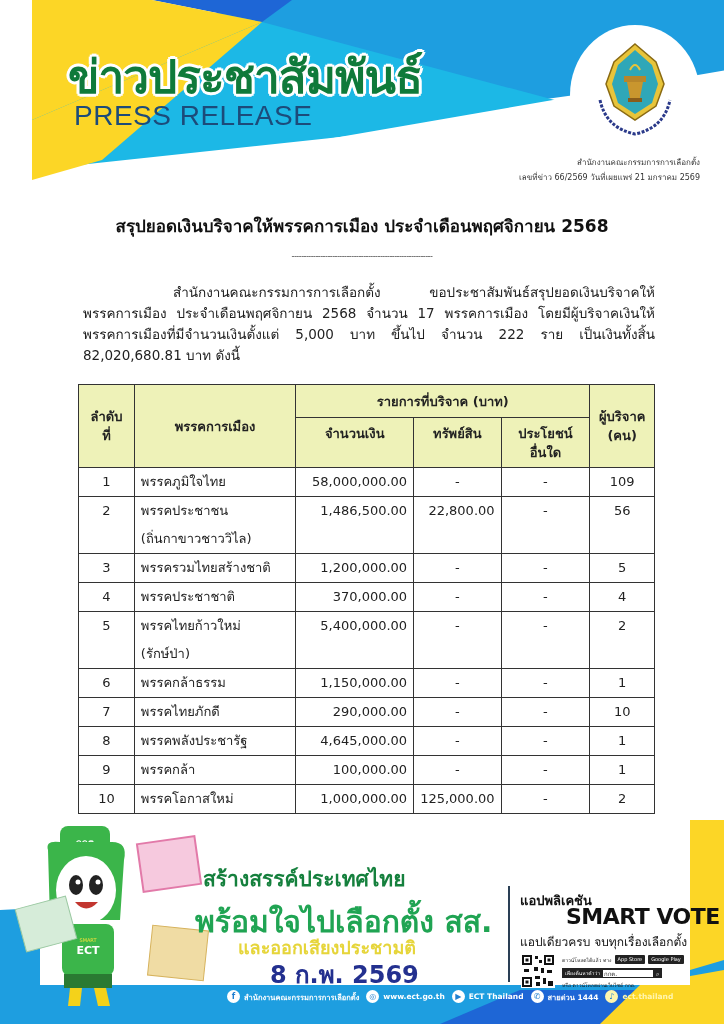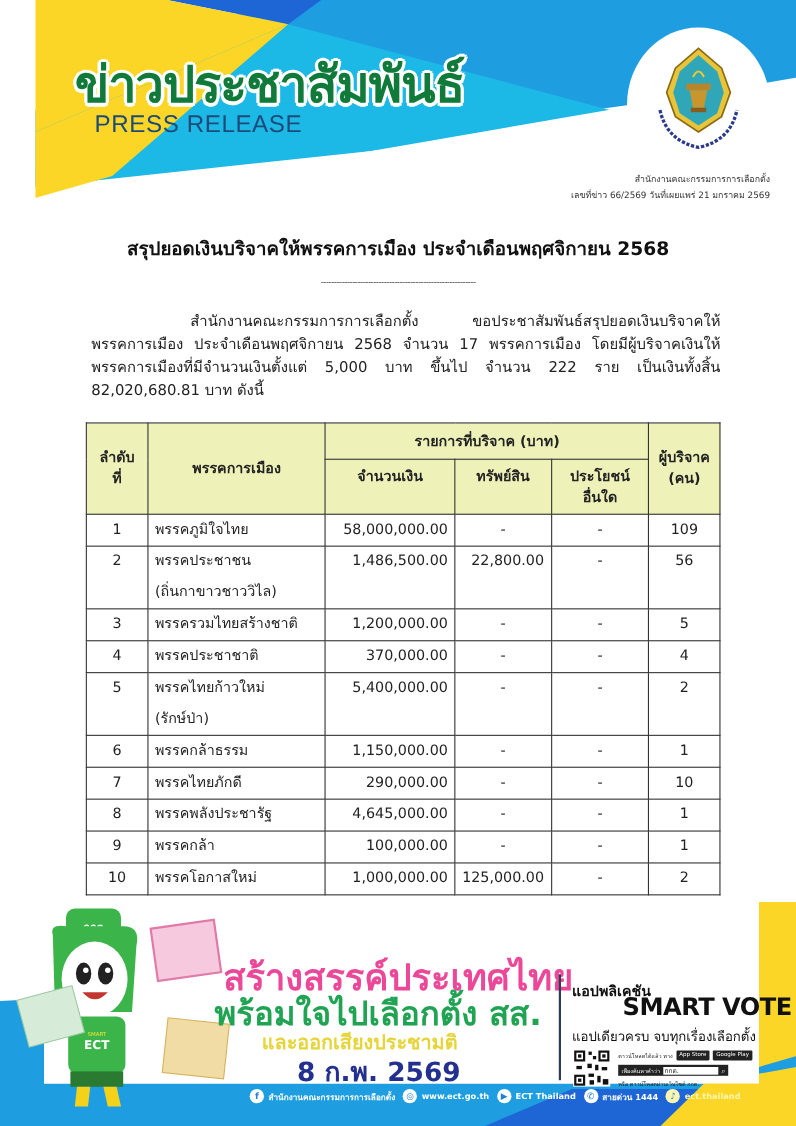--- a/index.html
+++ b/index.html
@@ -10,22 +10,22 @@
   .header { position: absolute; left: 0; top: 0; width: 724px; height: 200px; overflow: hidden; margin-left: 32px; }
   .header svg.bg { position: absolute; left: 0; top: 0; }
   .hdr-title {
     position: absolute; left: 36px; top: 40px;
     font-family: "DejaVu Sans", sans-serif; font-weight: bold; font-size: 46px; letter-spacing: -1px;
     color: #0f7a3a;
     text-shadow: 3px 0 0 #fff, -3px 0 0 #fff, 0 3px 0 #fff, 0 -3px 0 #fff,
                  2px 2px 0 #fff, -2px -2px 0 #fff, 2px -2px 0 #fff, -2px 2px 0 #fff;
   }
   .hdr-sub {
-    position: absolute; left: 54px; top: 100px;
-    font-family: "Liberation Sans", sans-serif; font-size: 22px; color: #1c4b7a; letter-spacing: 0.5px;
+    position: absolute; left: 42px; top: 100px;
+    font-family: "Liberation Sans", sans-serif; font-size: 28px; color: #1c4b7a; letter-spacing: 0.5px;
   }
   .logo { position: absolute; left: 562px; top: 40px; width: 82px; height: 100px; }
   .org-line { position: absolute; right: 56px; font-size: 8px; color: #333; text-align: right; white-space: nowrap; }
   .org-line.l1 { top: 156px; }
   .org-line.l2 { top: 171px; }
 
   
   .doc-title {
     position: absolute; left: 0; width: 724px; top: 212px; text-align: center;
     font-size: 17px; font-weight: bold; color: #111;
@@ -56,21 +56,21 @@
   td.party span { display: block; line-height: 28px; }
   td.amt { text-align: right; }
   td.dash { text-align: center; }
   td.cnt { text-align: center; }
   table.donations { border: 1.5px solid #222; }
 
   
   .banner { position: absolute; left: 0; top: 820px; width: 724px; height: 204px; overflow: hidden; }
   .banner svg.bg { position: absolute; left: 0; top: 0; }
   .slogan { position: absolute; font-family: "DejaVu Sans", sans-serif; font-weight: bold; white-space: nowrap; }
-  .slogan.s1 { left: 203px; top: 42px; font-size: 33px; color: #ec4899; }
+  .slogan.s1 { left: 203px; top: 42px; font-size: 21px; color: #15803d; }
   .slogan.s2 { left: 195px; top: 78px; font-size: 30px; color: #20a453; }
   .slogan.s3 { left: 238px; top: 113px; font-size: 18px; color: #e6d53a; }
   .slogan.s4 { left: 270px; top: 135px; font-size: 24px; color: #23308f; }
   .vsep { position: absolute; left: 508px; top: 66px; width: 2px; height: 96px; background: #2a3f55; }
   .app-label { position: absolute; left: 520px; top: 70px; font-size: 13px; color: #111; white-space: nowrap; font-weight: bold; }
   .app-name { position: absolute; left: 518px; top: 84px; font-size: 22px; font-weight: bold; color: #111; letter-spacing: -0.5px; white-space: nowrap; margin-left: 48px; }
   .app-tag { position: absolute; left: 520px; top: 112px; font-size: 12px; color: #111; white-space: nowrap; }
   .qr { position: absolute; left: 521px; top: 134px; width: 34px; height: 34px; }
   .dl-row { position: absolute; left: 562px; font-size: 5px; color: #111; white-space: nowrap; display: flex; align-items: center; gap: 3px; }
   .dl-row.r1 { top: 135px; }

